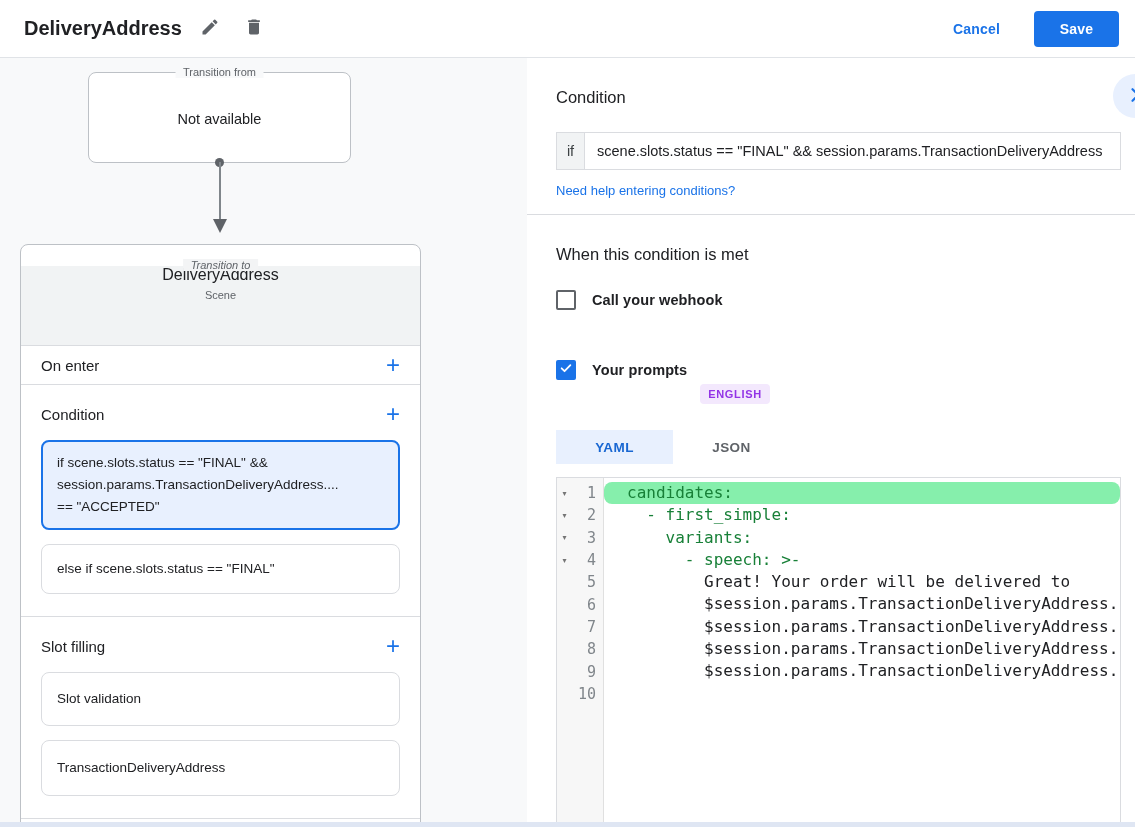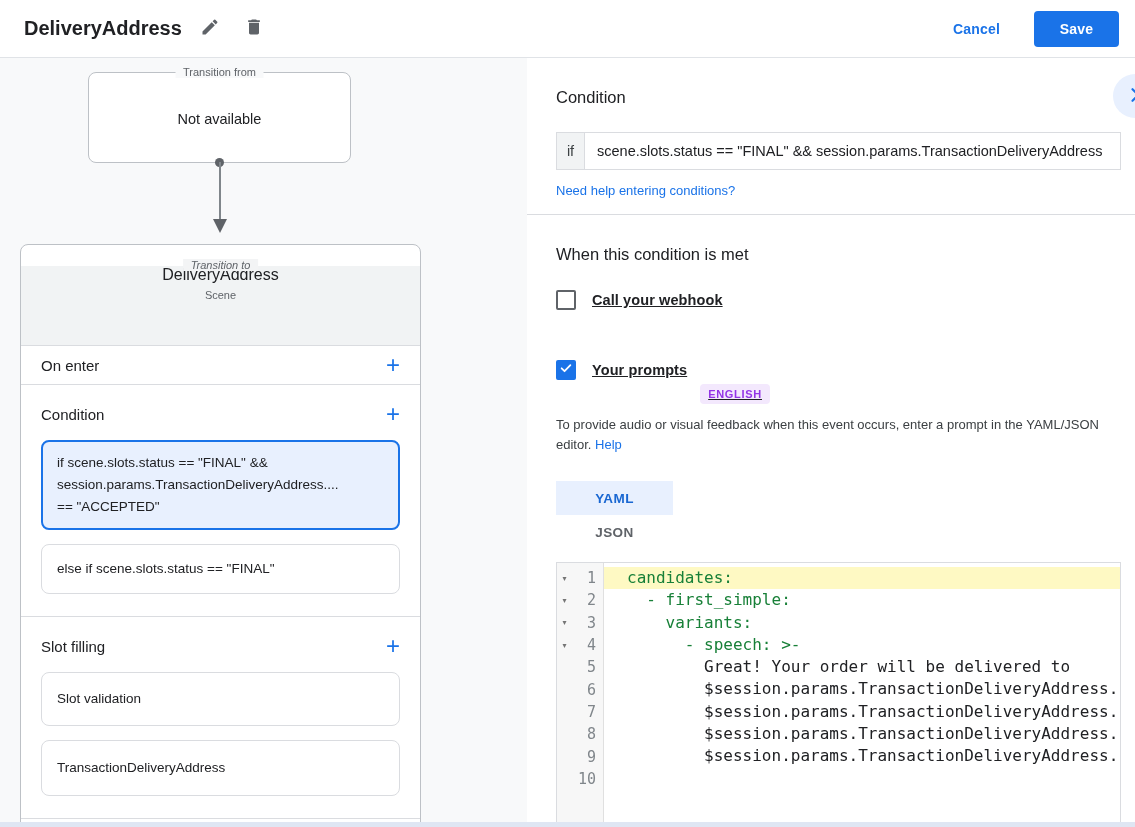--- a/index.html
+++ b/index.html
@@ -73,52 +73,52 @@
   .if-prefix { width:28px; background:#f1f3f4; border-right:1px solid #dadce0;
     display:flex; align-items:center; justify-content:center; font-size:14.5px; color:#3c4043; }
   .if-input { flex:1; border:none; outline:none; font-size:14.5px; color:#202124;
     padding:0 4px 0 12px; font-family:"Liberation Sans", sans-serif;
     white-space:nowrap; overflow:hidden; min-width:0; background:#fff; }
   .help-link { display:inline-block; margin-top:13px; font-size:13px; color:#1a73e8;
     text-decoration:none; cursor:pointer; }
   .panel-divider { border:none; border-top:1px solid #dadce0; margin:15px -14px 0 -29px; }
   .when-heading { margin-top:30px; }
 
-  .check-row { display:flex; align-items:center; margin-top:26px; cursor:pointer;text-decoration:underline; }
+  .check-row { display:flex; align-items:center; margin-top:26px; cursor:pointer; }
   .checkbox { width:20px; height:20px; border:2px solid #5f6368; border-radius:2px;
     flex:none; background:#fff; }
   .checkbox.checked { background:#1a73e8; border-color:#1a73e8;
     display:flex; align-items:center; justify-content:center; }
   .checkbox.checked svg { stroke:#fff; width:14px; height:14px; fill:none; stroke-width:2.6; }
   .check-label { margin-left:16px; font-size:14.5px; font-weight:700; color:#202124; letter-spacing:.1px; }
   .lang-badge { margin-left:13px; background:#f3e8fd; color:#9334e6; font-size:11px;
     font-weight:700; letter-spacing:.7px; padding:4px 8px; border-radius:4px;margin-top:48px; }
 
   .prompt-desc { margin-top:11px; font-size:13px; line-height:20px; color:#3c4043; max-width:566px; }
   .inline-link { color:#1a73e8; text-decoration:none; cursor:pointer; }
 
-  .tab-bar { display:flex; margin-top:26px;flex-direction:column; }
+  .tab-bar { display:flex; margin-top:26px; }
   .tab { width:117px; height:34px; display:flex; align-items:center; justify-content:center;
     font-size:13.5px; font-weight:700; letter-spacing:.4px; color:#5f6368; cursor:pointer; }
   .tab.active { background:#e8f0fe; color:#1967d2; }
 
   
   .code-editor { margin-top:13px; border:1px solid #dadce0; height:347px; display:flex;
     background:#fff; overflow:hidden; }
   .editor-gutter { width:47px; flex:none; background:#f7f7f7; border-right:1px solid #e0e0e0;
     padding-top:4px; }
   .gut-row { height:22.3px; display:flex; align-items:center; }
   .fold-arrow { width:15px; text-align:center; font-size:8px; color:#757575; cursor:pointer; }
   .line-num { flex:1; text-align:right; padding-right:7px; font-size:15px; color:#80868b;
     font-family:"DejaVu Sans Mono", monospace; }
   .editor-code { flex:1; overflow:hidden; padding-top:4px; cursor:text; }
   .code-line { height:22.3px; font-family:"DejaVu Sans Mono", monospace; font-size:16px;
     line-height:22.3px; white-space:pre; color:#202124; padding-left:23px; }
   .code-line.key { color:#188038; }
-  .code-line.active { background:#fef9c3; }
+  .code-line.active { background:#86efac;border-radius:8px; }
 
   .page-bottom-bar { position:fixed; left:0; bottom:0; width:1135px; height:5px;
     background:#dfe6f3; z-index:50; }
 </style>
 </head>
 <body>
 
 <header class="app-header">
   <h1 class="app-title">DeliveryAddress</h1>
   <button class="icon-btn">
@@ -213,21 +213,20 @@
     <div class="check-row">
       <span class="checkbox checked">
         <span><svg viewBox="0 0 24 24" width="14" height="14">
               <polyline points="4.5 12.5 9.5 17.5 19.5 7" stroke="#fff" stroke-width="3" fill="none" stroke-linecap="round" stroke-linejoin="round"></polyline>
             </svg></span>
       </span>
       <span class="check-label">Your prompts</span>
       <span class="lang-badge">ENGLISH</span>
     </div>
 
-    <p class="prompt-desc"><span>To provide audio or visual feedback when this event occurs, enter a prompt in the YAML/JSON editor.</span> <a class="inline-link">Help</a></p>
 
     <div class="tab-bar">
       <div class="tab active">YAML</div>
       <div class="tab">JSON</div>
     </div>
 
     <div class="code-editor">
       <div class="editor-gutter">
           <div class="gut-row">
             <span class="fold-arrow">▾</span>

